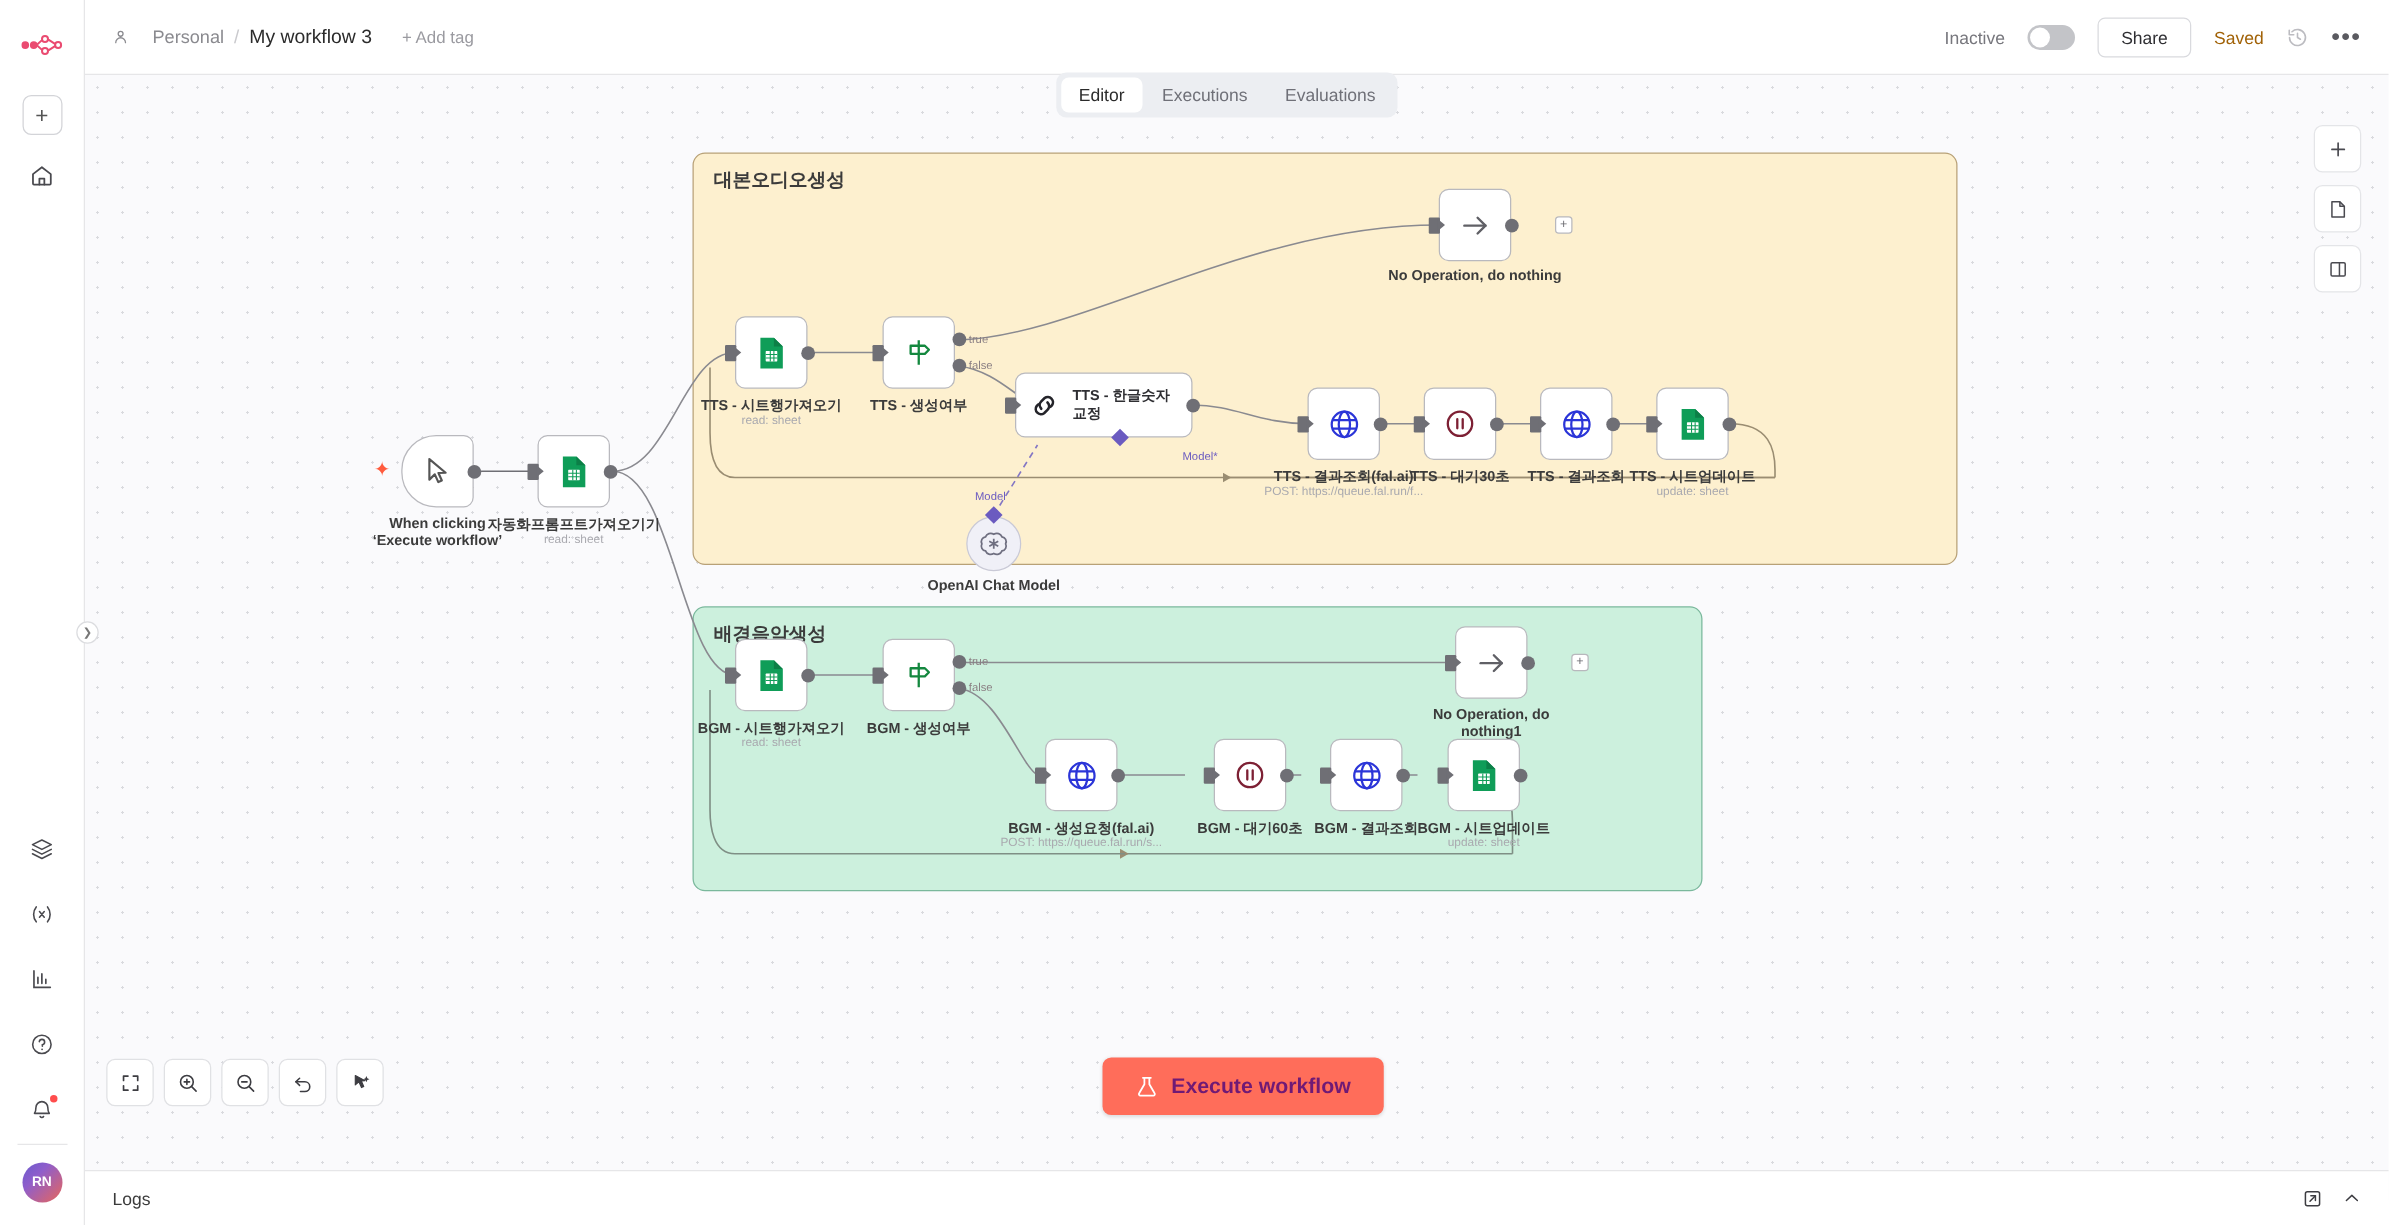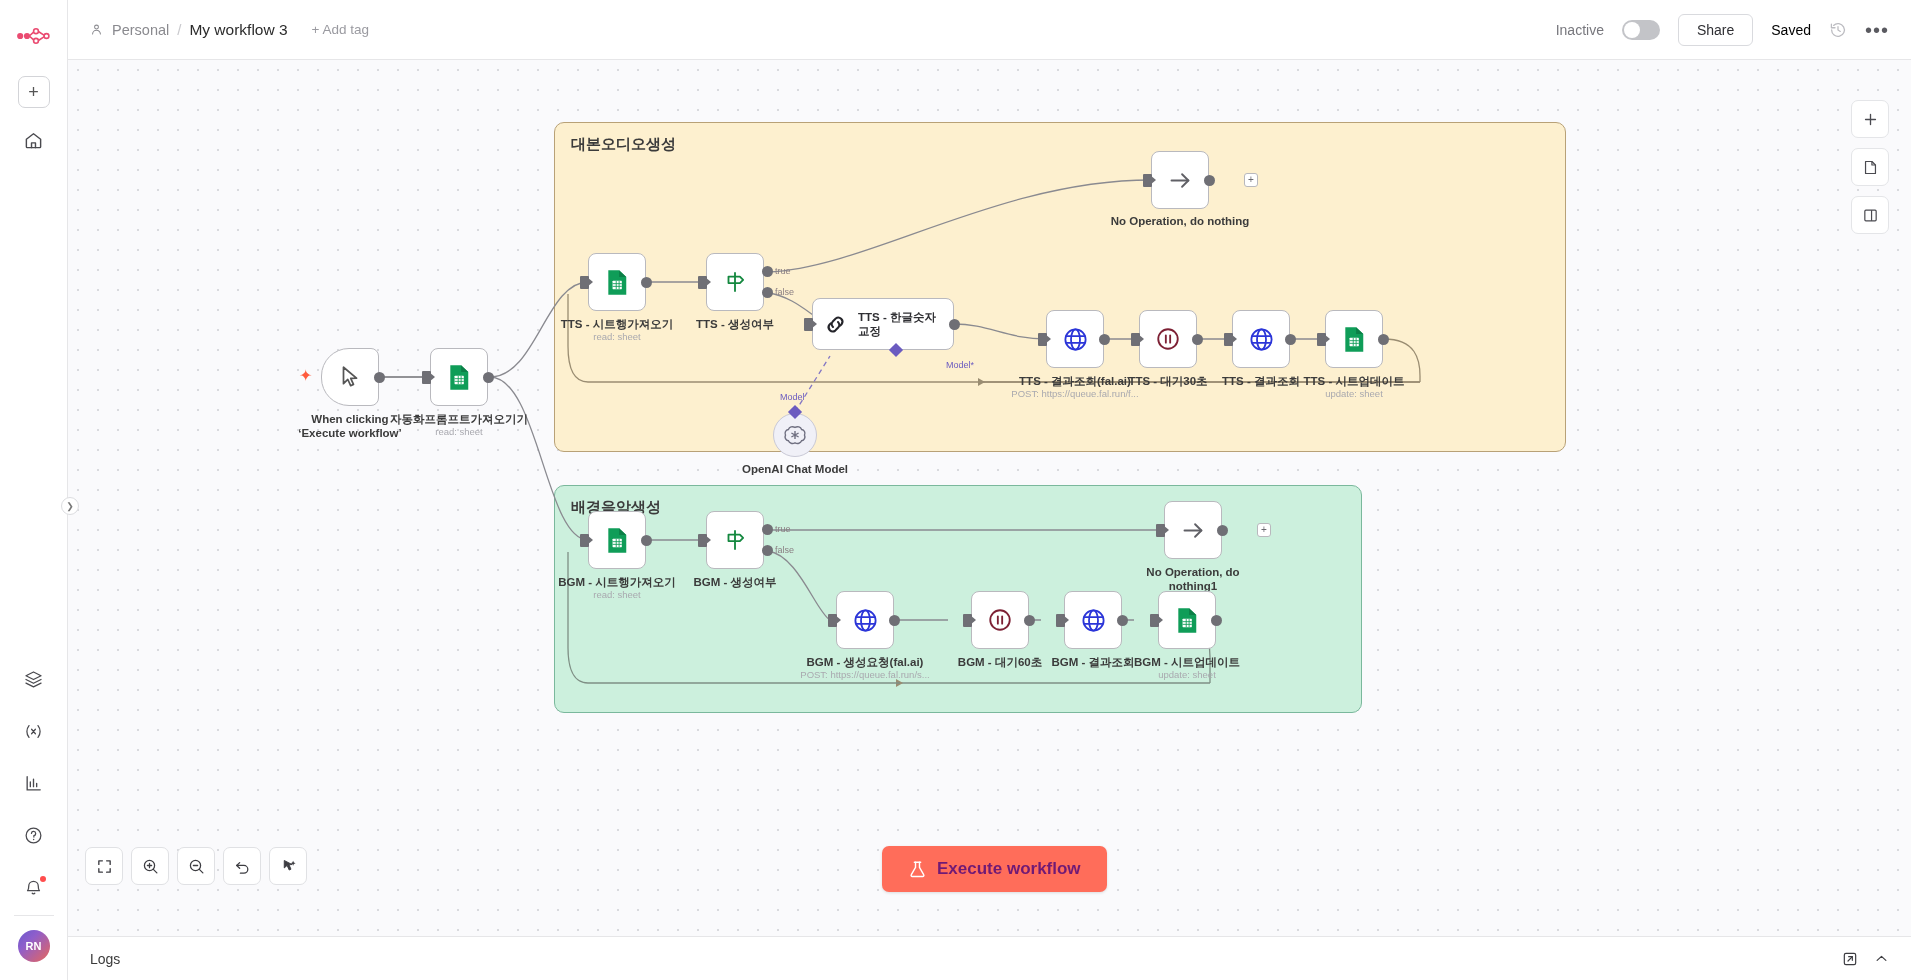--- a/index.html
+++ b/index.html
@@ -51,39 +51,39 @@
     font-size: 9px; color: #777; z-index: 60; cursor: pointer;
   }
 
   
   #topbar {
     position: absolute; left: 68px; top: 0; right: 0; height: 60px;
     background: #fff; border-bottom: 1px solid #e6e6e8;
     display: flex; align-items: center; padding: 0 22px; z-index: 35;
   }
   .bc { display: flex; align-items: center; gap: 8px; }
-  .bc-person { display: flex; align-items: center; gap: 9px; color: #8a8a8f; font-size: 14.5px; }
+  .bc-person { display: flex; align-items: center; gap: 19px; color: #8a8a8f; font-size: 14.5px; }
   .bc-sep { color: #c9c9cd; font-size: 15px; }
   .bc-title { color: #2b2b2b; font-size: 15.5px; text-align: right; }
   .add-tag { color: #9a9aa0; font-size: 13.5px; margin-left: 16px; cursor: pointer; }
   .top-right { margin-left: auto; display: flex; align-items: center; gap: 18px; }
   .inactive-label { color: #77777d; font-size: 14px; }
   .toggle {
     width: 38px; height: 20px; border-radius: 11px; background: #c3c4c8;
     position: relative; cursor: pointer;
   }
   .toggle .knob {
     position: absolute; left: 2px; top: 2px; width: 16px; height: 16px;
     border-radius: 50%; background: #fff;
   }
   .share-btn {
     border: 1px solid #d9dade; border-radius: 6px; padding: 7px 18px;
     font-size: 14px; color: #2f2f33; background: #fff; cursor: pointer;
   }
-  .saved-label { color: #000000; font-size: 14px; }
+  .saved-label { color: #a16207; font-size: 14px; }
   .icon-btn { color: #b3b3b8; cursor: pointer; display:flex; align-items:center; }
   .dots { color: #5a5a60; font-size: 20px; letter-spacing: 1px; cursor: pointer; line-height: 0.5; }
 
   
   #tabs {
     position: absolute; left: 845px; top: 58px; z-index: 36;
     background: #eceef2; border-radius: 8px; padding: 4px;
     display: flex; gap: 2px;
   }
   .tab {
@@ -306,20 +306,25 @@
         <svg width="18" height="18" viewBox="0 0 24 24" fill="none" stroke="#bcbcc1" stroke-width="1.7" stroke-linecap="round" stroke-linejoin="round">
           <path d="M3.5 12 a8.5 8.5 0 1 0 2.6-6.1"></path>
           <path d="M3.2 4.2 V9 H8"></path>
           <path d="M12 7.6 V12 l3.1 1.9"></path>
         </svg>
       </span>
       <span class="dots">•••</span>
     </div>
   </div>
 
+  <div id="tabs">
+    <div class="tab active">Editor</div>
+    <div class="tab">Executions</div>
+    <div class="tab">Evaluations</div>
+  </div>
 
   <div id="canvas">
     <div id="canvas-inner">
 
       <div class="group" style="left:486px; top:62px; width:1012px; height:330px;
                   background:#fdf0cf; border:1.3px solid #b8a177;">
         <div class="group-title">대본오디오생성</div>
       </div>
 
       <div class="group" style="left:486px; top:425px; width:808px; height:228px;

